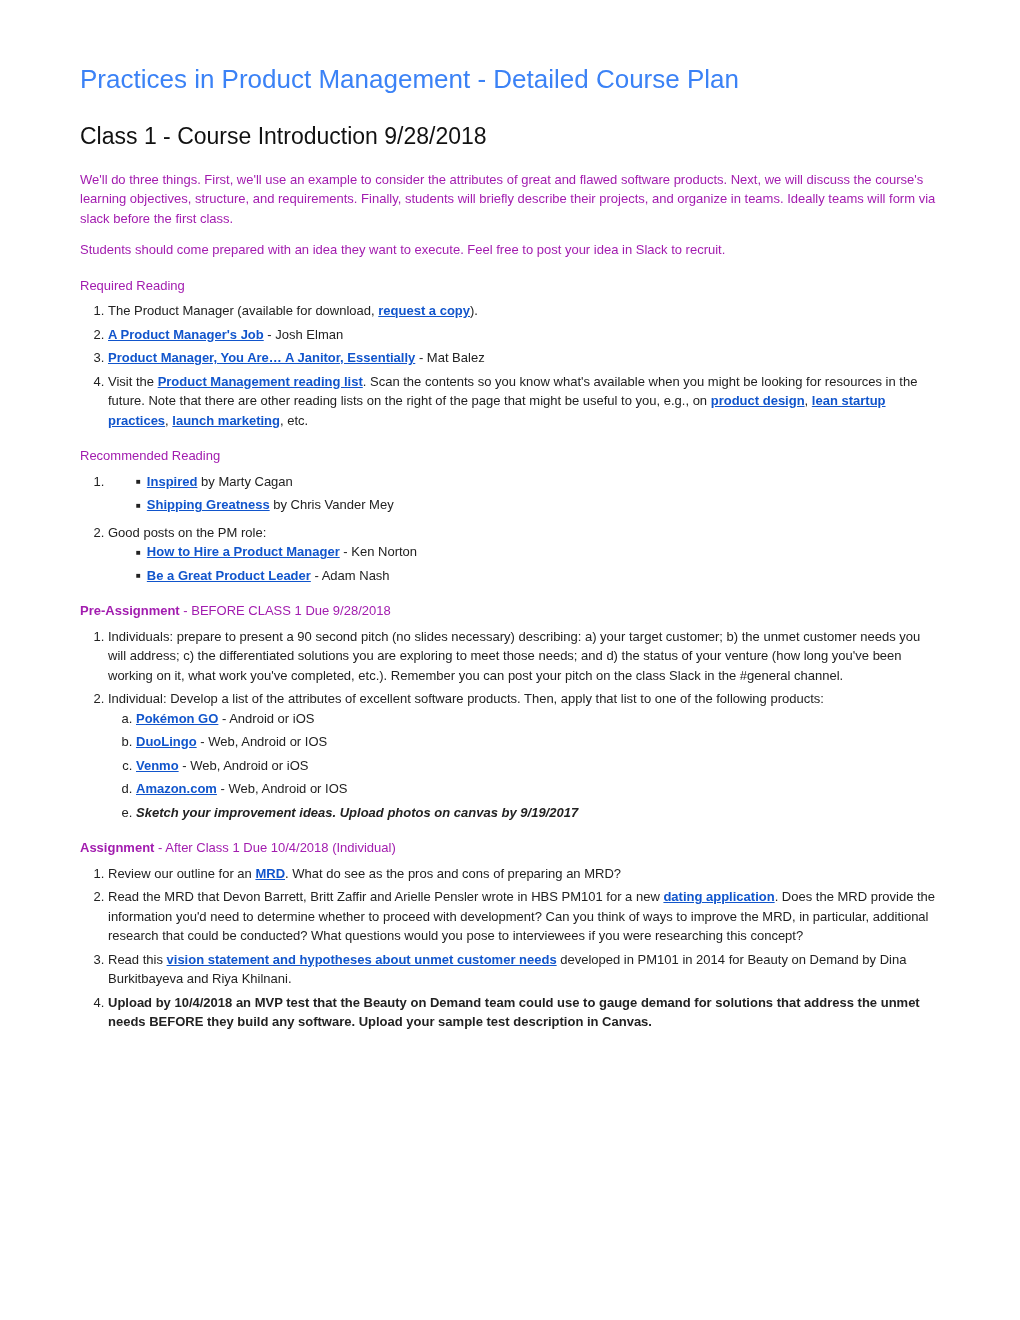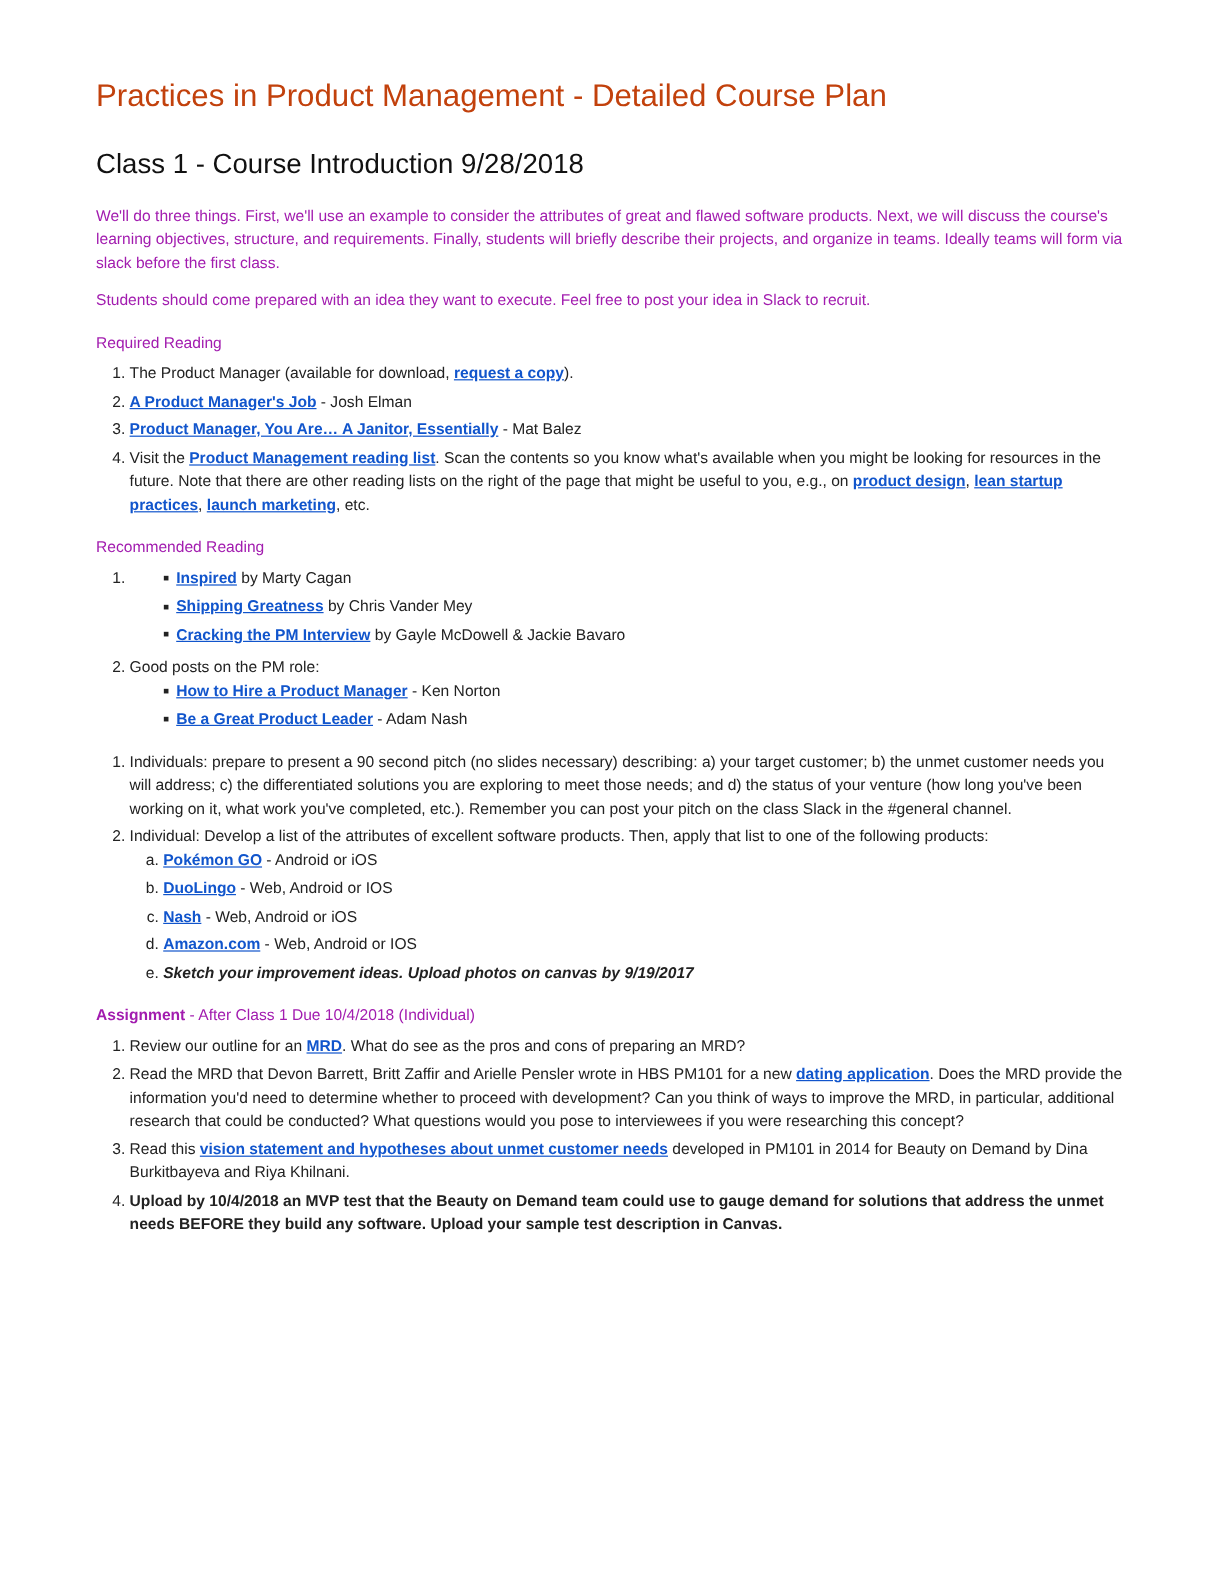--- a/index.html
+++ b/index.html
@@ -14,21 +14,21 @@
       color: #222222;
       padding: 60px 80px;
       max-width: 1020px;
       margin: 0 auto;
       line-height: 1.5;
     }
     h1 {
       font-size: 26px;
       font-weight: normal;
       margin-bottom: 20px;
-      color: #c2410c;
+      color: #3b82f6;
     }
     h2 {
       font-size: 23px;
       font-weight: normal;
       margin-bottom: 16px;
       color: #111;
     }
     p {
       margin-bottom: 12px;
       font-size: 13px;
@@ -106,44 +106,44 @@
   </ol>
 </div>
 
 <div class="section">
   <p class="label-heading">Recommended Reading</p>
   <ol>
     <li>
       <ul>
         <li><a href="#">Inspired</a><span> by Marty Cagan</span></li>
         <li><a href="#">Shipping Greatness</a><span> by Chris Vander Mey</span></li>
-        <li><a href="#">Cracking the PM Interview</a><span> by Gayle McDowell &amp; Jackie Bavaro</span></li>
       </ul>
     </li>
     <li>
       <span>Good posts on the PM role:</span>
       <ul>
         <li><a href="#">How to Hire a Product Manager</a><span> - Ken Norton</span></li>
         <li><a href="#">Be a Great Product Leader</a><span> - Adam Nash</span></li>
       </ul>
     </li>
   </ol>
 </div>
 
 <div class="section">
+  <p class="label-heading"><strong>Pre-Assignment</strong><span> - BEFORE CLASS 1 Due 9/28/2018</span></p>
   <ol>
     <li>
       <span>Individuals: prepare to present  a 90 second pitch (no slides necessary) describing: a) your target customer; b) the unmet customer needs you will address; c) the differentiated solutions you are exploring to meet those needs; and d) the status of your venture (how long you've been working on it, what work you've completed, etc.).  Remember you can post your pitch on the class Slack in the #general channel.</span>
     </li>
     <li>
       <span>Individual: Develop a list of the attributes of excellent software products. Then, apply that list to one of the following products:</span>
       <ol class="alpha sub-list">
         <li><a href="#">Pokémon GO</a><span> - Android or iOS</span></li>
         <li><a href="#">DuoLingo</a><span> - Web, Android or IOS</span></li>
-        <li><a href="#">Nash</a><span> - Web, Android or iOS</span></li>
+        <li><a href="#">Venmo</a><span> - Web, Android or iOS</span></li>
         <li><a href="#">Amazon.com</a><span> - Web, Android or IOS</span></li>
         <li><strong><em>Sketch your improvement ideas. Upload photos on canvas by 9/19/2017</em></strong></li>
       </ol>
     </li>
   </ol>
 </div>
 
 <div class="section">
   <p class="label-heading"><strong>Assignment</strong><span> - After Class 1 Due 10/4/2018 (Individual)</span></p>
   <ol>

